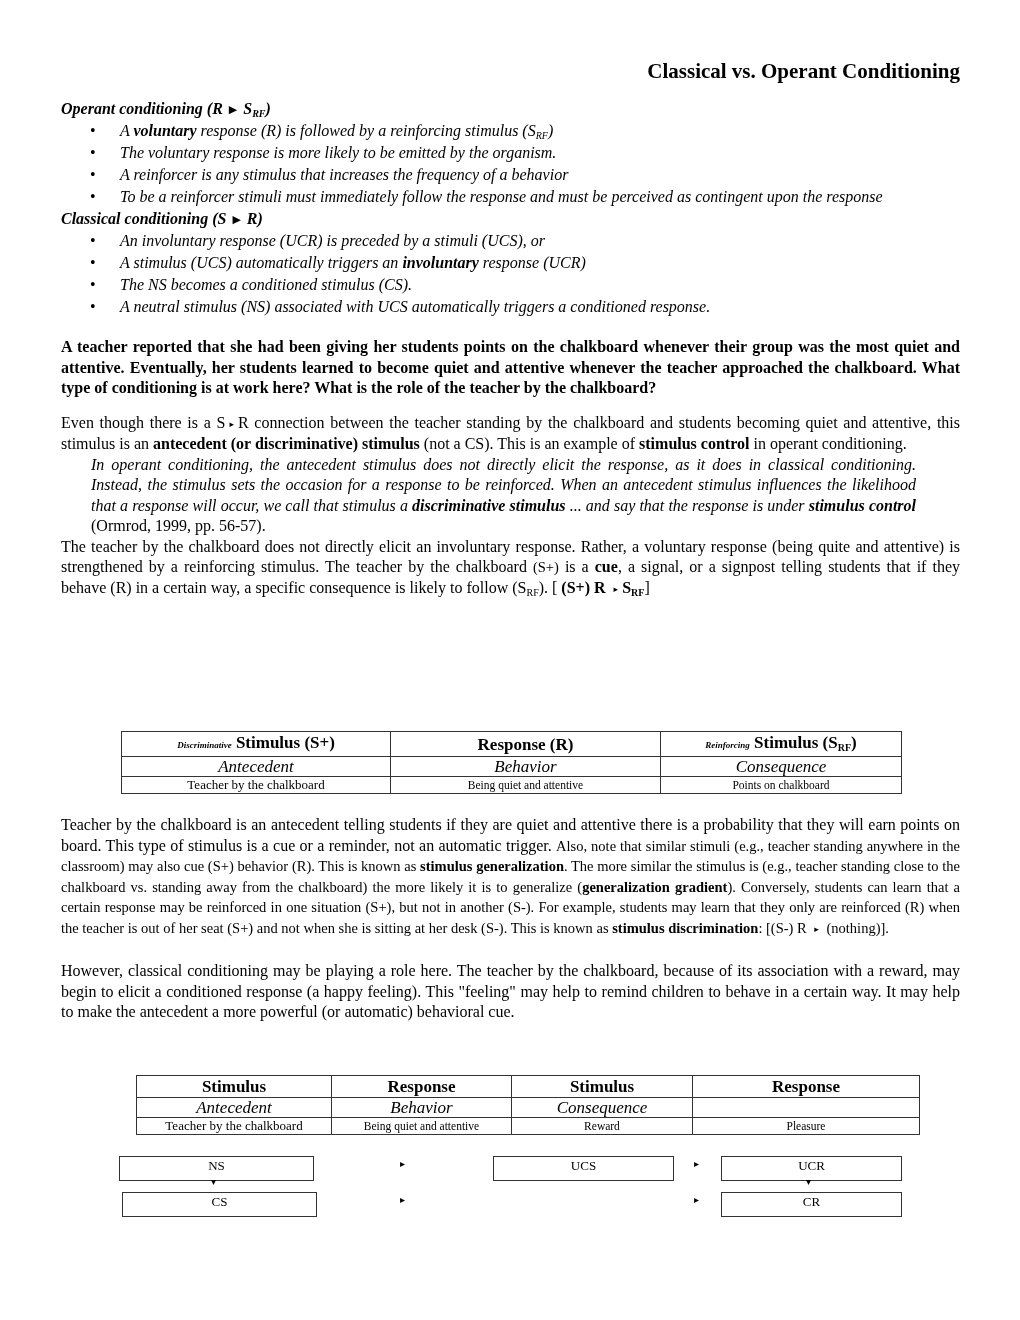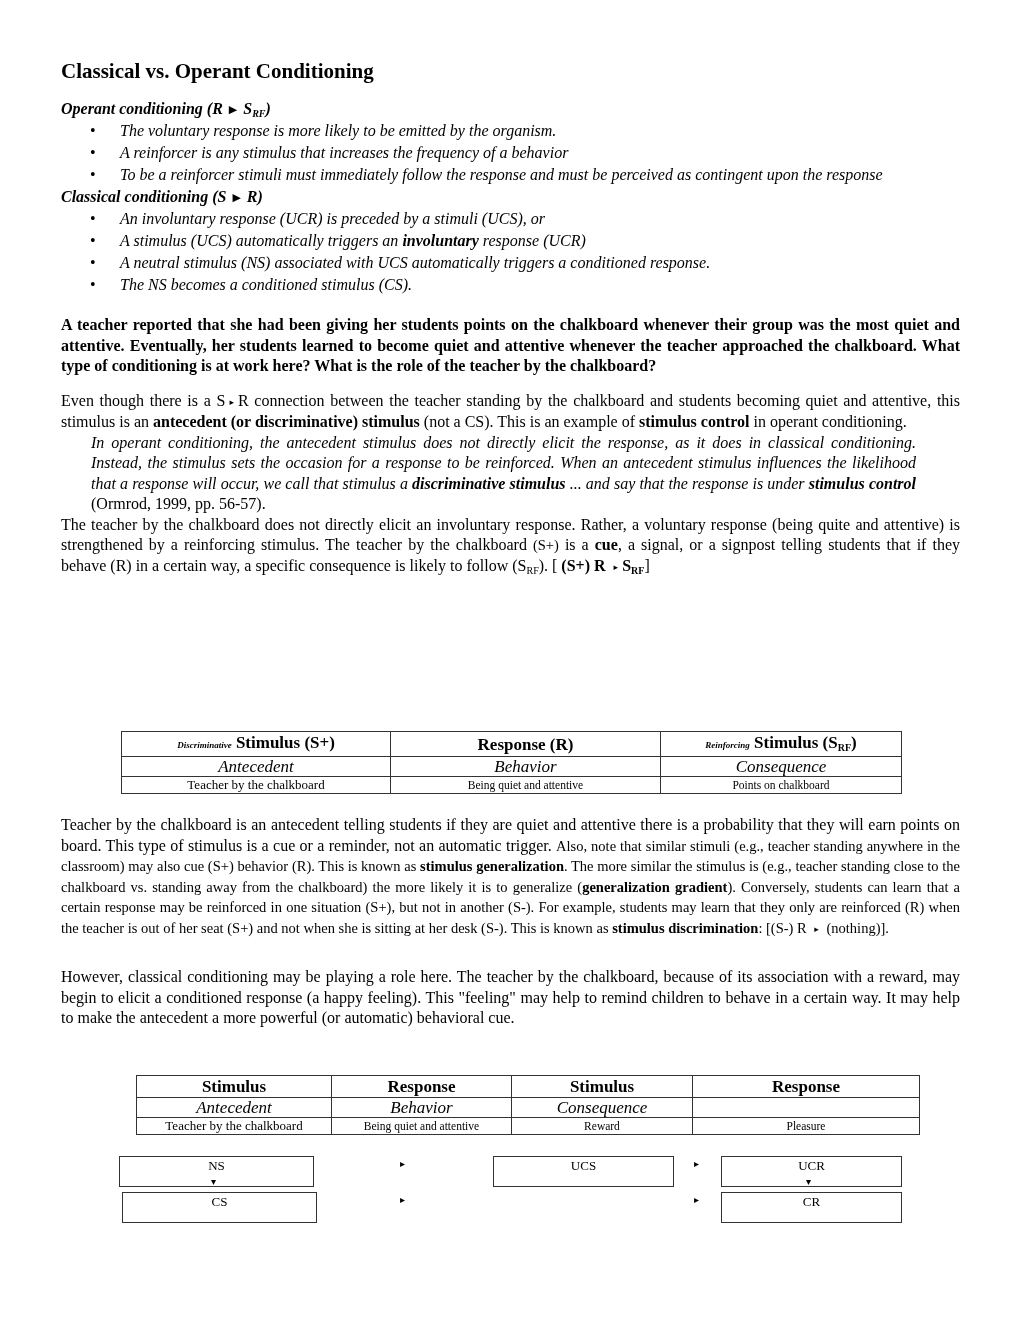--- a/index.html
+++ b/index.html
@@ -3,21 +3,21 @@
 <meta charset="utf-8">
 <style>
   html, body { margin: 0; padding: 0; background: #ffffff; }
   body {
     width: 1020px; height: 1320px; position: relative; overflow: hidden;
     font-family: "Liberation Serif", "DejaVu Serif", serif;
     color: #000;
   }
   .page { position: absolute; left: 61px; top: 58px; width: 899px; }
   h1 {
-    font-size: 21px; font-weight: bold; text-align: left;
+    font-size: 21px; font-weight: bold; text-align: right;
     margin: 0 0 14px 0; line-height: 26px;
   }
   .section-head {
     font-size: 16px; font-weight: bold; font-style: italic;
     line-height: 22px; margin: 0;
   }
   .arrow { font-size: 11px; display: inline-block; margin: 0 6px; vertical-align: 1px; }
   .arrow-sm { font-size: 9px; display: inline-block; margin: 0 4px; vertical-align: 1px; }
   sub { font-size: 10px; vertical-align: -3px; line-height: 0; }
   ul.bullets {
@@ -38,48 +38,49 @@
   }
   table.t td { border: 1.5px solid #333; text-align: center; padding: 0; }
   .t1 { position: absolute; left: 121px; top: 731px; width: 780px; border-radius: 26px; }
   .t2 { position: absolute; left: 136px; top: 1075px; width: 783px; }
   .hdr { font-weight: bold; font-size: 17px; height: 21px; line-height: 21px; }
   .tiny { font-size: 9px; font-style: italic; font-weight: bold; }
   .row-ital { font-style: italic; font-size: 17px; height: 19px; line-height: 19px; }
   .row-val { font-size: 13px; height: 16px; line-height: 16px; }
   .row-val-sm { font-size: 11.5px; height: 16px; line-height: 16px; }
   .diag-box {
-    position: absolute; border: 1.5px solid #333; height: 31px; line-height: 17px;
+    position: absolute; border: 1.5px solid #333; height: 25px; line-height: 17px;
     text-align: center; font-size: 13px; box-sizing: border-box;
   }
   .diag-arrow { position: absolute; font-size: 10px; line-height: 10px; }
 </style>
 </head>
 <body>
 
 <div class="page">
   <h1>Classical vs. Operant Conditioning</h1>
 
   <div class="section-head">
     <span>Operant conditioning (R</span><span class="arrow">▶</span>S<sub>RF</sub><span>)</span>
   </div>
   <ul class="bullets">
+    <li><span>A </span><b>voluntary</b><span> response (R) is followed by a reinforcing stimulus (S</span><sub>RF</sub><span>)</span></li>
     <li>The voluntary response is more likely to be emitted by the organism.</li>
     <li>A reinforcer is any stimulus that increases the frequency of a behavior</li>
     <li>To be a reinforcer stimuli must immediately follow the response and must be perceived as contingent upon the response</li>
   </ul>
 
   <div class="section-head">
     <span>Classical conditioning (S</span><span class="arrow">▶</span><span>R)</span>
   </div>
   <ul class="bullets">
     <li>An involuntary response (UCR) is preceded by a stimuli (UCS), or</li>
     <li><span>A stimulus (UCS) automatically triggers an </span><b>involuntary</b><span> response (UCR)</span></li>
+    <li>The NS becomes a conditioned stimulus (CS).</li>
     <li>A neutral stimulus (NS) associated with UCS automatically triggers a conditioned response.</li>
-    <li>The NS becomes a conditioned stimulus (CS).</li>
   </ul>
 
   <p class="question">A teacher reported that she had been giving her students points on the chalkboard whenever their group was the most quiet and attentive.  Eventually, her students learned to become quiet and attentive whenever the teacher approached the chalkboard.  What type of conditioning is at work here?  What is the role of the teacher by the chalkboard?</p>
 
   <p class="answer"><span>Even though there is a S</span><span class="arrow-sm">▸</span><span>R connection between the teacher standing by the chalkboard and students becoming quiet and attentive, this stimulus is an </span><b>antecedent (or discriminative) stimulus</b><span> (not a CS).  This is an example of </span><b>stimulus control</b><span> in operant conditioning.</span></p>
 
   <p class="quote"><span>In operant conditioning, the antecedent stimulus does not directly elicit the response, as it does in classical conditioning.  Instead, the stimulus sets the occasion for a response to be reinforced. When an antecedent stimulus influences the likelihood that a response will occur, we call that stimulus a </span><b>discriminative stimulus</b><span> ... and say that the response is under </span><b>stimulus control</b><span style="font-style:normal"> (Ormrod, 1999, pp. 56-57).</span></p>
 
   <p><span>The teacher by the chalkboard does not directly elicit an involuntary response.  Rather, a voluntary response (being quite and attentive) is strengthened by a reinforcing stimulus.  The teacher by the chalkboard </span><span class="small">(S+)</span><span> is a </span><b>cue</b><span>, a signal, or a signpost telling students that if they behave (R) in a certain way, a specific consequence is likely to follow (S</span><sub>RF</sub><span>).  [ </span><b>(S+)  R</b> <span class="arrow-sm">▸</span><b><span>S</span><sub>RF</sub></b><span>]</span></p>
 </div>
@@ -105,21 +106,21 @@
     <td class="row-val">Teacher by the chalkboard</td>
     <td class="row-val-sm">Being quiet and attentive</td>
     <td class="row-val-sm">Points on chalkboard</td>
   </tr>
 </tbody>
   </table>
 
 <div style="position:absolute; left:61px; top:815px; width:899px;">
   <p><span>Teacher by the chalkboard is an antecedent telling students if they are quiet and attentive there is a probability that they will earn points on board.  This type of stimulus is a cue or a reminder, not an automatic trigger.  </span><span class="small">Also, note that similar stimuli (e.g., teacher standing anywhere in the classroom) may also cue (S+) behavior (R).  This is known as </span><b class="small">stimulus generalization</b><span class="small">.  The more similar the stimulus is (e.g., teacher standing close to the chalkboard vs. standing away from the chalkboard) the more likely it is to generalize (</span><b class="small">generalization gradient</b><span class="small">).  Conversely, students can learn that a certain response may be reinforced in one situation (S+), but not in another (S-).  For example, students may learn that they only are reinforced (R) when the teacher is out of her seat (S+) and not when she is sitting at her desk (S-).  This is known as </span><b class="small">stimulus discrimination</b><span class="small">: [(S-) R </span><span class="arrow-sm">▸</span><span class="small"> (nothing)].</span></p>
 
-  <p style="margin-top:28px">However, classical conditioning may be playing a role here.  The teacher by the chalkboard, because of its association with a reward, may begin to elicit a conditioned response (a happy feeling).  This "feeling" may help to remind children to behave in a certain way.  It may help to make the antecedent a more powerful (or automatic) behavioral cue.</p>
+  <p style="margin-top:22px">However, classical conditioning may be playing a role here.  The teacher by the chalkboard, because of its association with a reward, may begin to elicit a conditioned response (a happy feeling).  This "feeling" may help to remind children to behave in a certain way.  It may help to make the antecedent a more powerful (or automatic) behavioral cue.</p>
 </div>
 
 <table class="t t2">
   <colgroup>
       <col style="width:195px">
       <col style="width:180px">
       <col style="width:181px">
       <col style="width:227px">
     </colgroup>
   <tbody>

